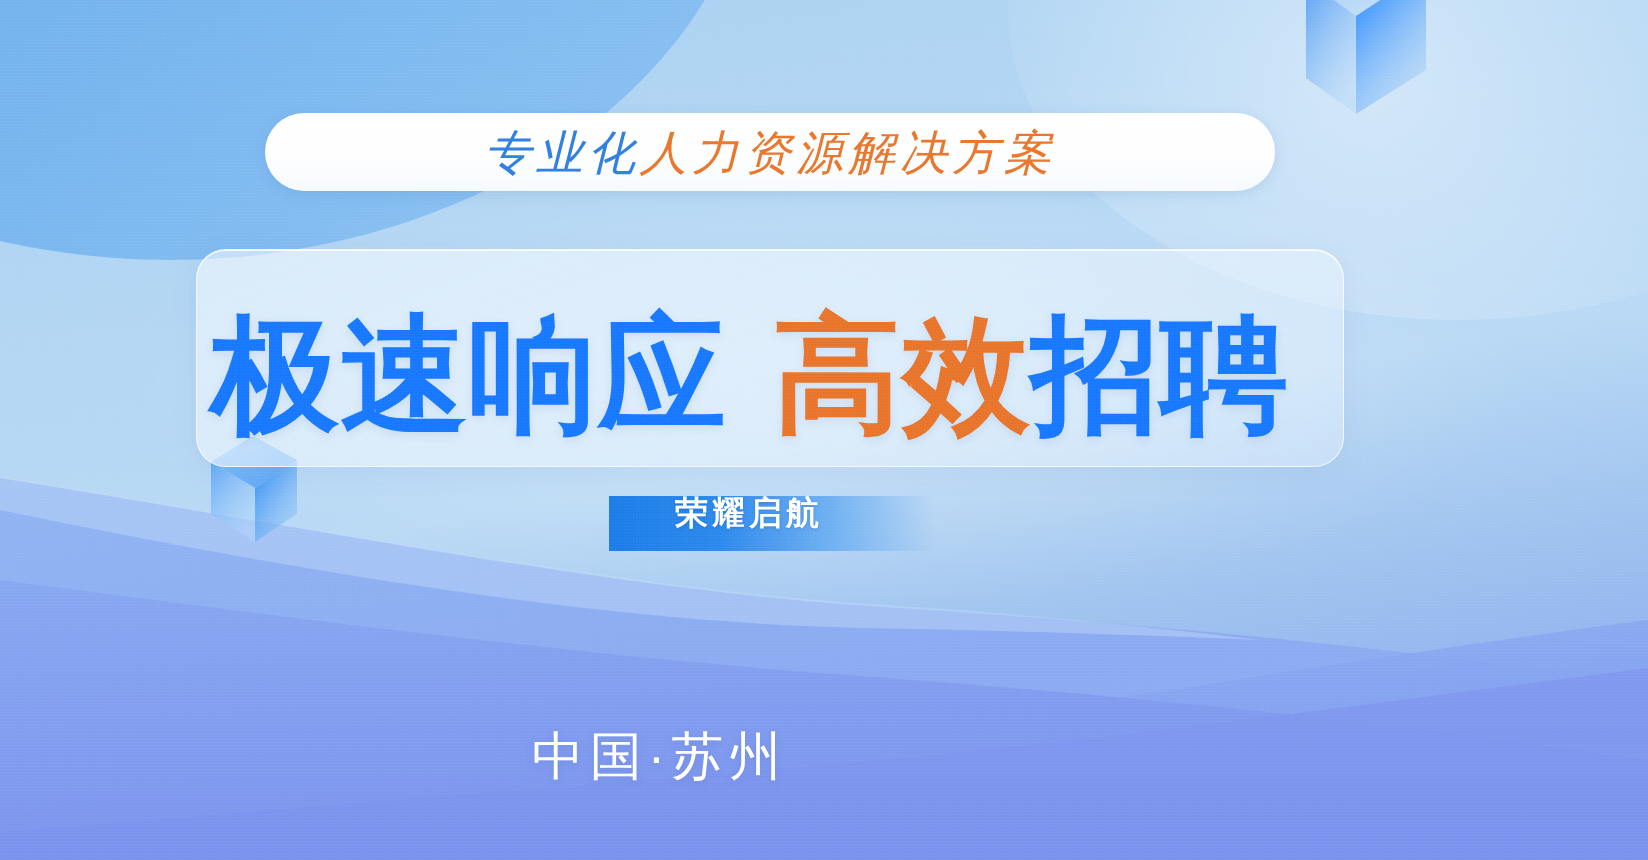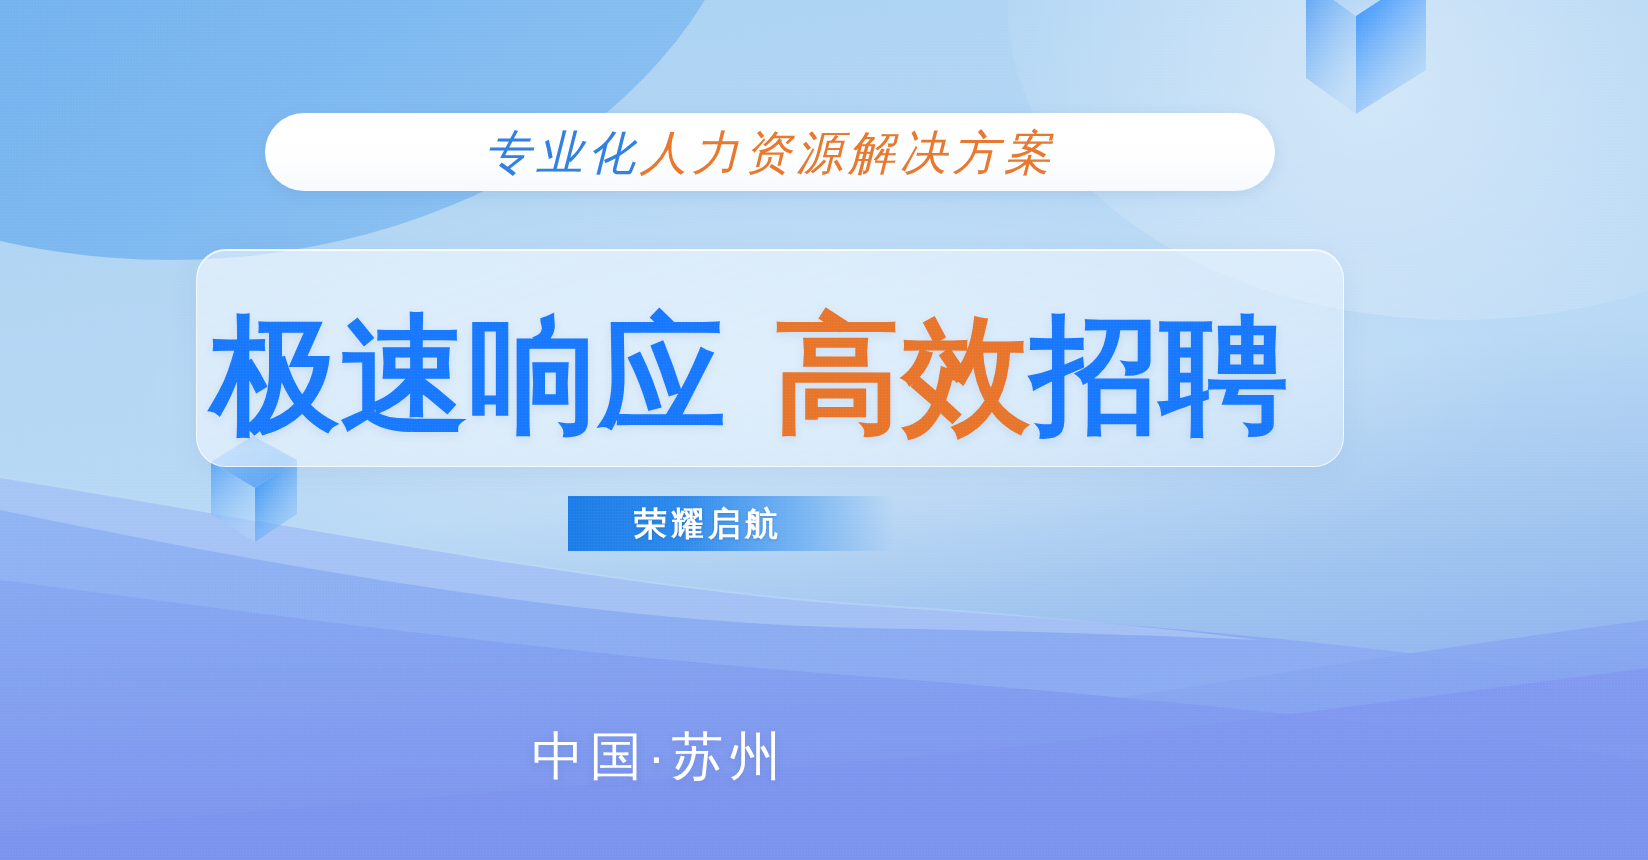--- a/index.html
+++ b/index.html
@@ -103,24 +103,24 @@
     display:flex; align-items:center;
     text-shadow:0 3px 10px rgba(40,90,160,.10);
   }
   .h-blue   { color:#1677ff; }
   .h-orange { color:#e8742a; }
   .h-gap    { display:inline-block; width:46px; }
 
   
   .sub-badge {
     position:absolute;
-    left:568px; top:496px;
+    left:609px; top:496px;
     width:326px; height:55px;
     background:linear-gradient(90deg, #1a7ce8 0%, #2b88ec 34%, #6fb0f2 68%, rgba(150,198,245,0) 100%);
-    display:flex; align-items:center;
+    display:flex; align-items:flex-start;
   }
   .sub-badge-text {
     margin-left:66px;
     color:#ffffff;
     font-size:33px;
     font-weight:700;
     letter-spacing:4px;
     line-height:1;
     text-shadow:0 1px 3px rgba(20,70,140,.28);
   }

